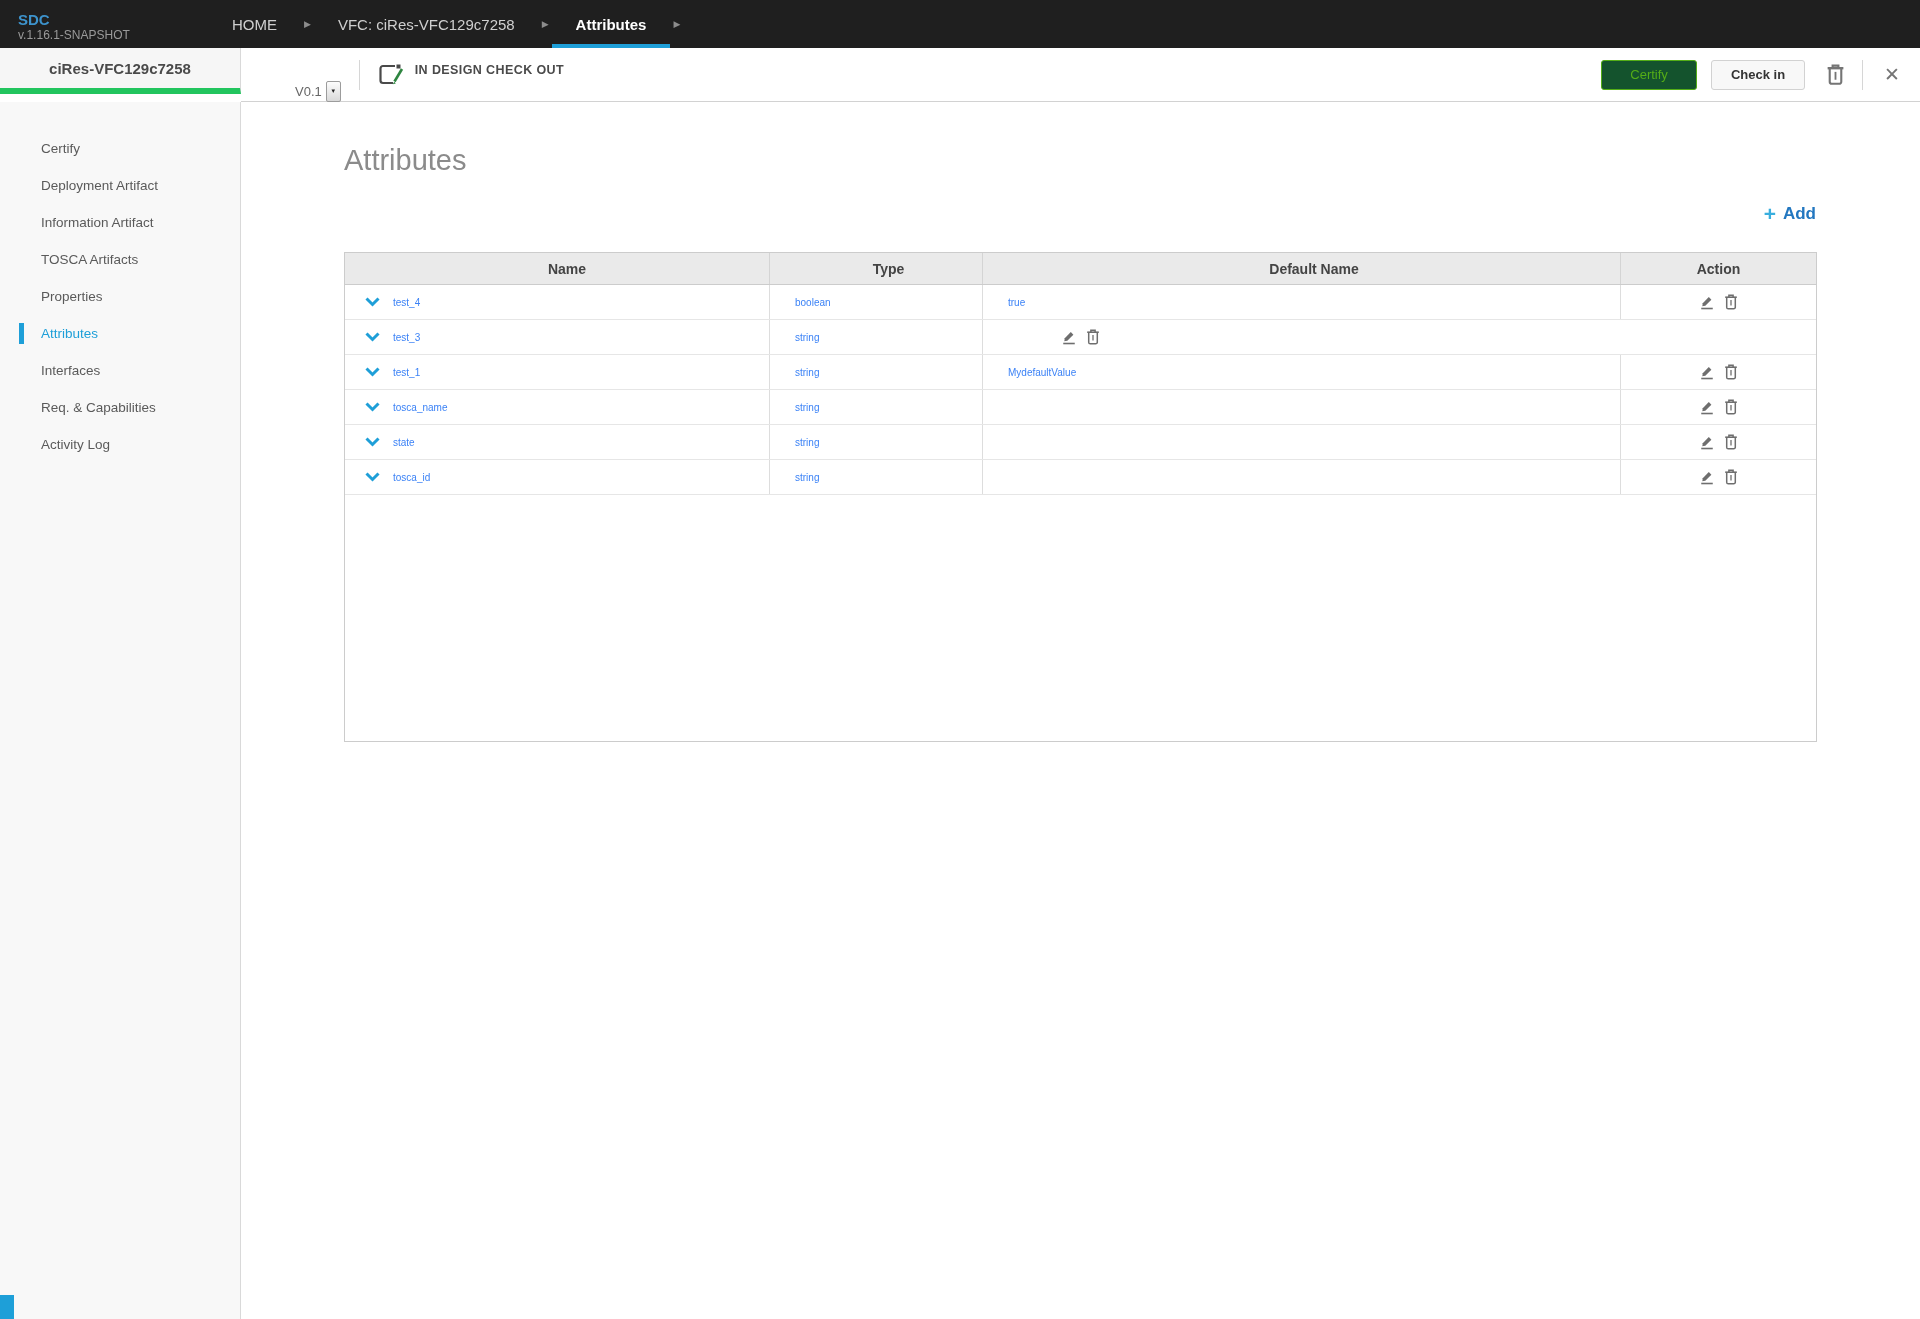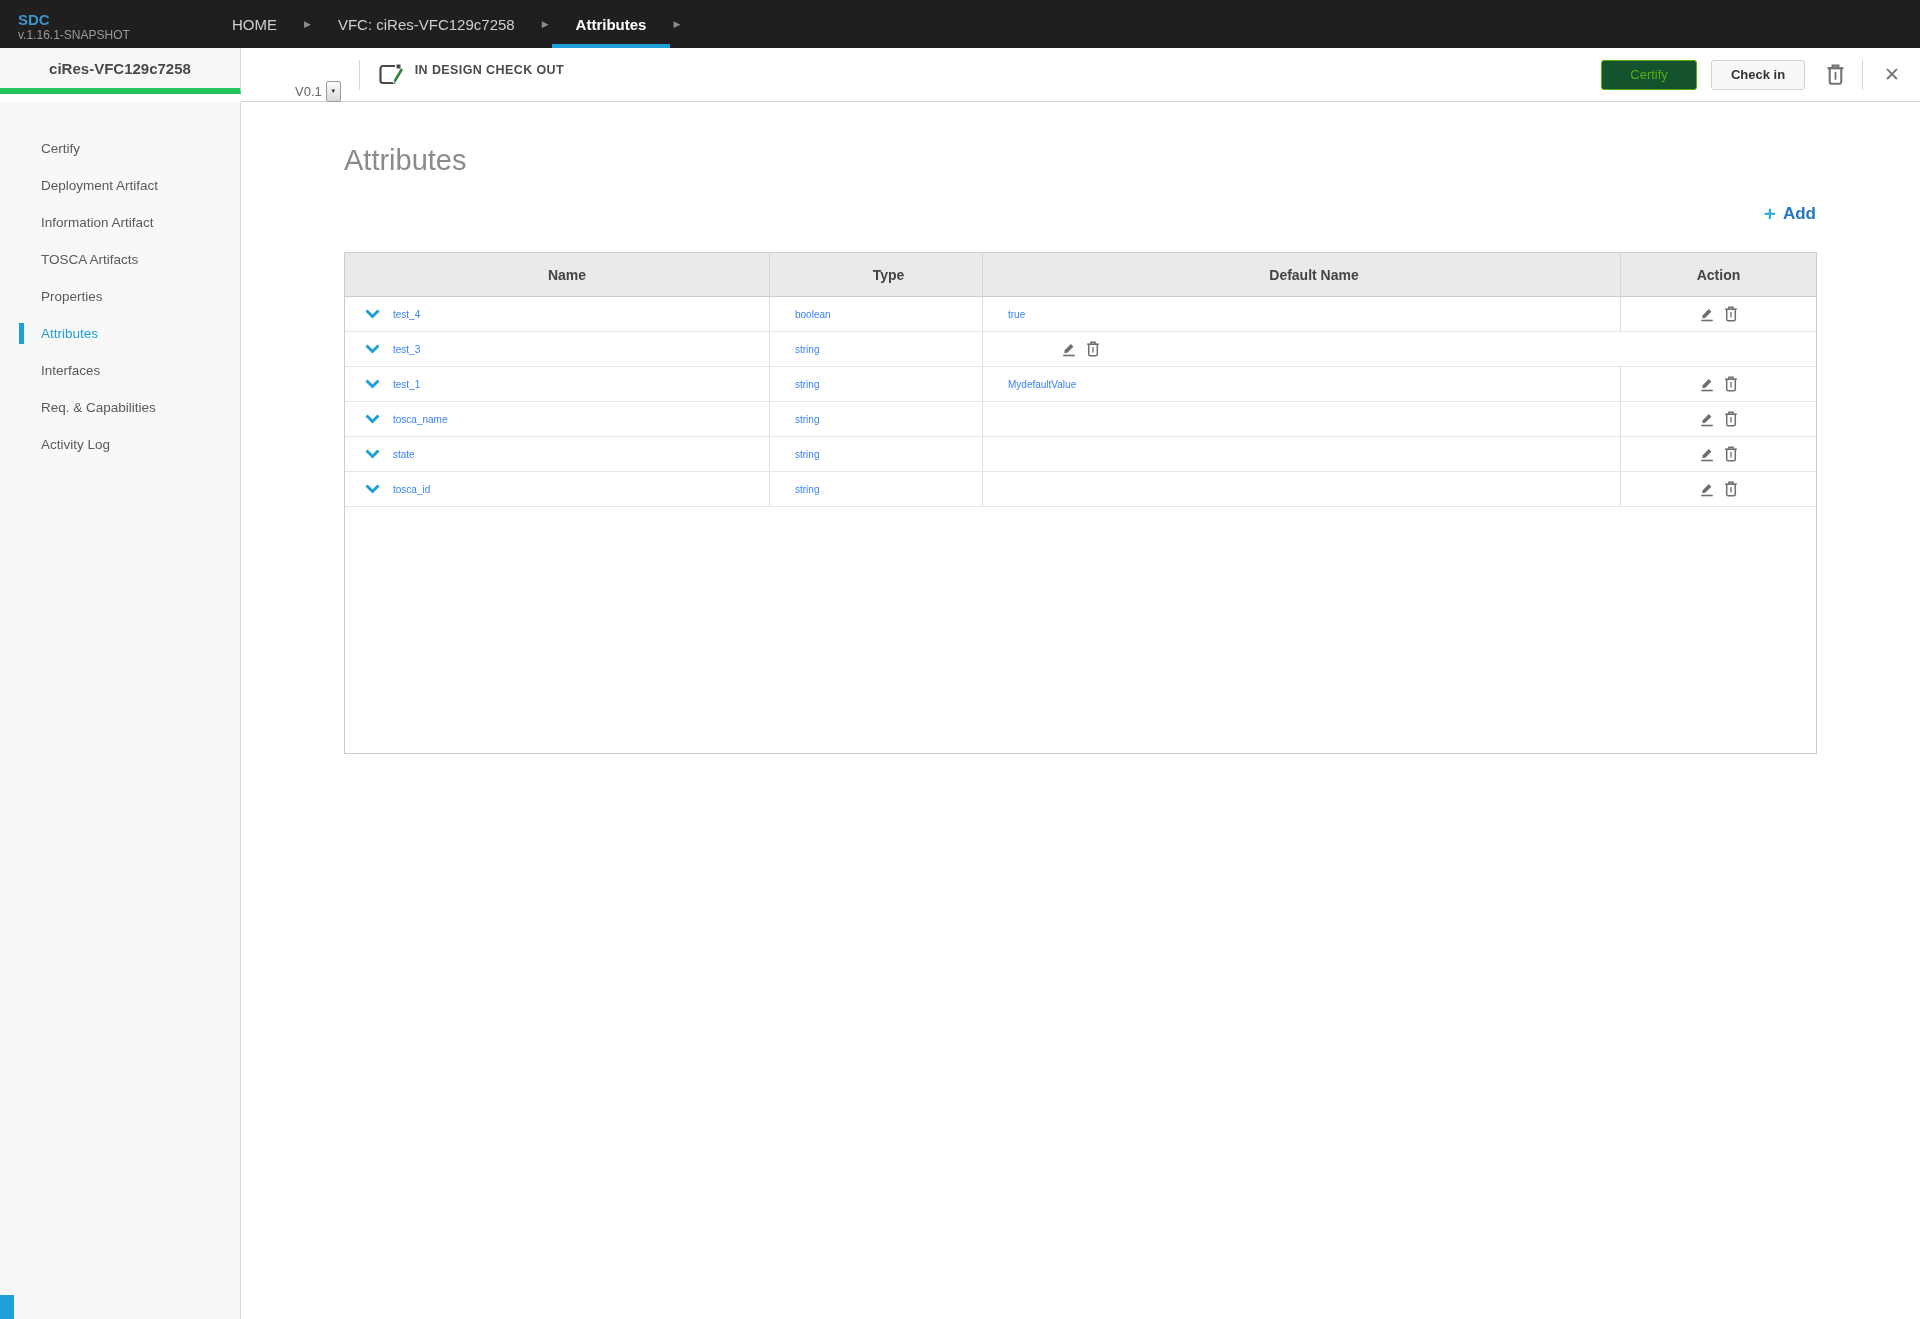--- a/index.html
+++ b/index.html
@@ -58,21 +58,21 @@
   .content { flex:1; position:relative; background:#fff; }
   .page-title { position:absolute; left:103px; top:42px; font-size:29px; font-weight:300; color:#8b8b8b; }
   .add-link { position:absolute; top:102px; right:104px; display:flex; align-items:center;
               cursor:pointer; }
   .add-plus { color:#39aede; font-size:21px; font-weight:bold; margin-right:7px; line-height:20px; }
   .add-text { color:#2277c0; font-size:17px; font-weight:bold; }
 
   
   .attr-table { position:absolute; left:103px; top:150px; width:1473px;
                 border:1px solid #cccccc; }
-  .t-header { display:flex; height:44px; background:#eaeaea; border-bottom:1px solid #cccccc; }
+  .t-header { display:flex; height:32px; background:#eaeaea; border-bottom:1px solid #cccccc; }
   .t-hcell { display:flex; align-items:center; justify-content:center; font-size:14px;
              font-weight:bold; color:#444; border-right:1px solid #d4d4d4; }
   .t-hcell:last-child { border-right:none; }
   .t-row { display:flex; height:35px; border-bottom:1px solid #e6e6e6; background:#fff; }
   .t-cell { display:flex; align-items:center; font-size:10px; color:#3b82f6;
             border-right:1px solid #dddddd; overflow:hidden; }
   .t-cell:last-child { border-right:none; }
   .col-name { width:425px; padding-left:20px; }
   .col-type { width:213px; padding-left:25px; }
   .col-default { width:638px; padding-left:25px; }

